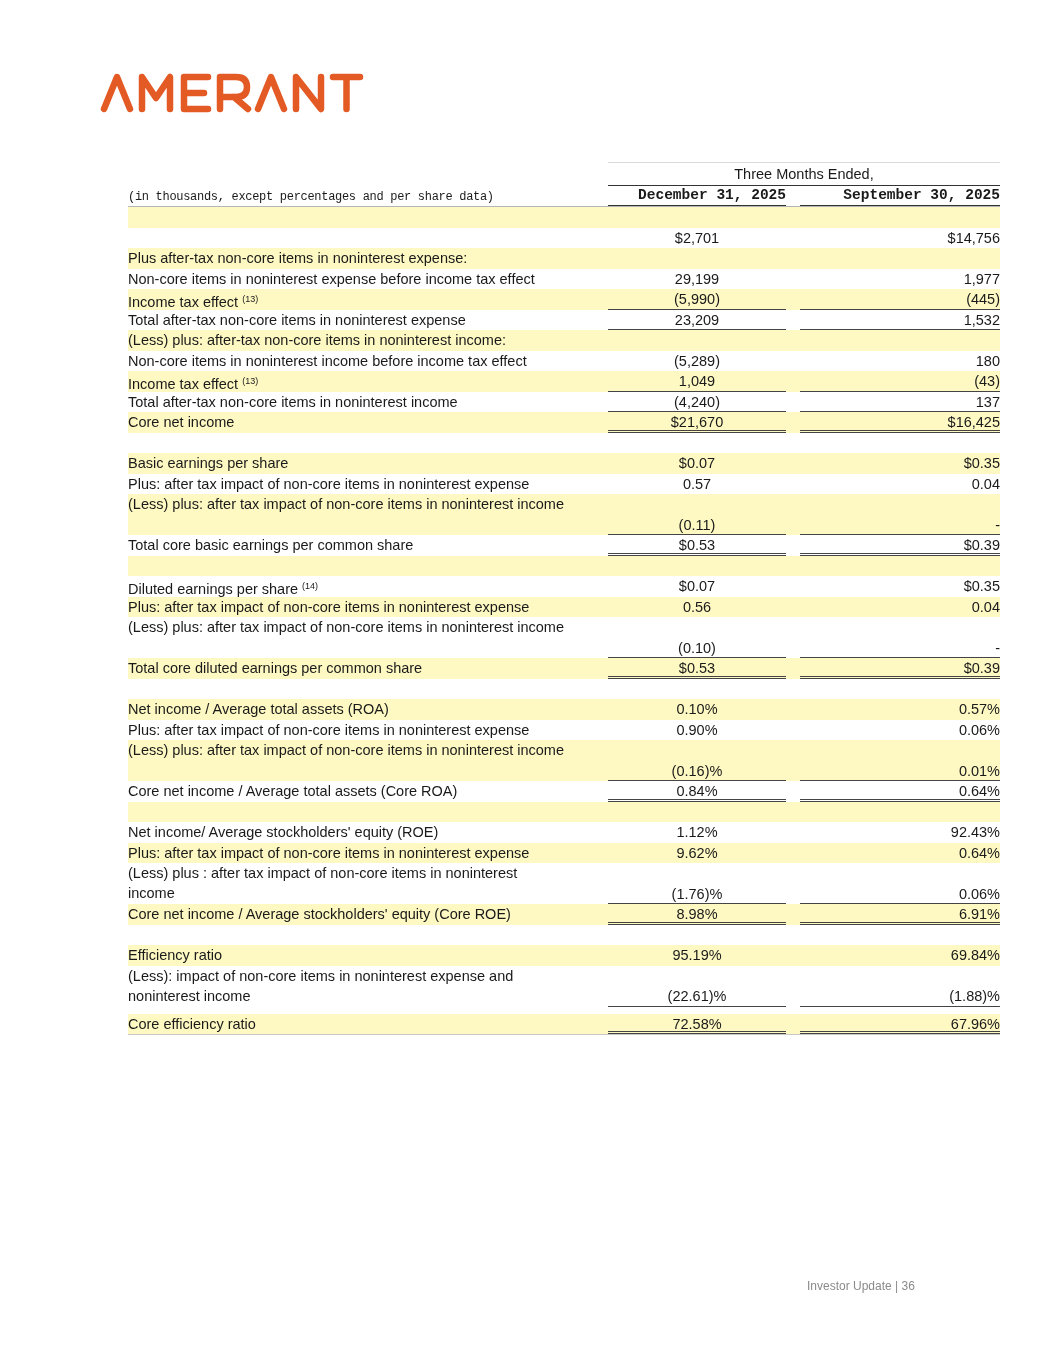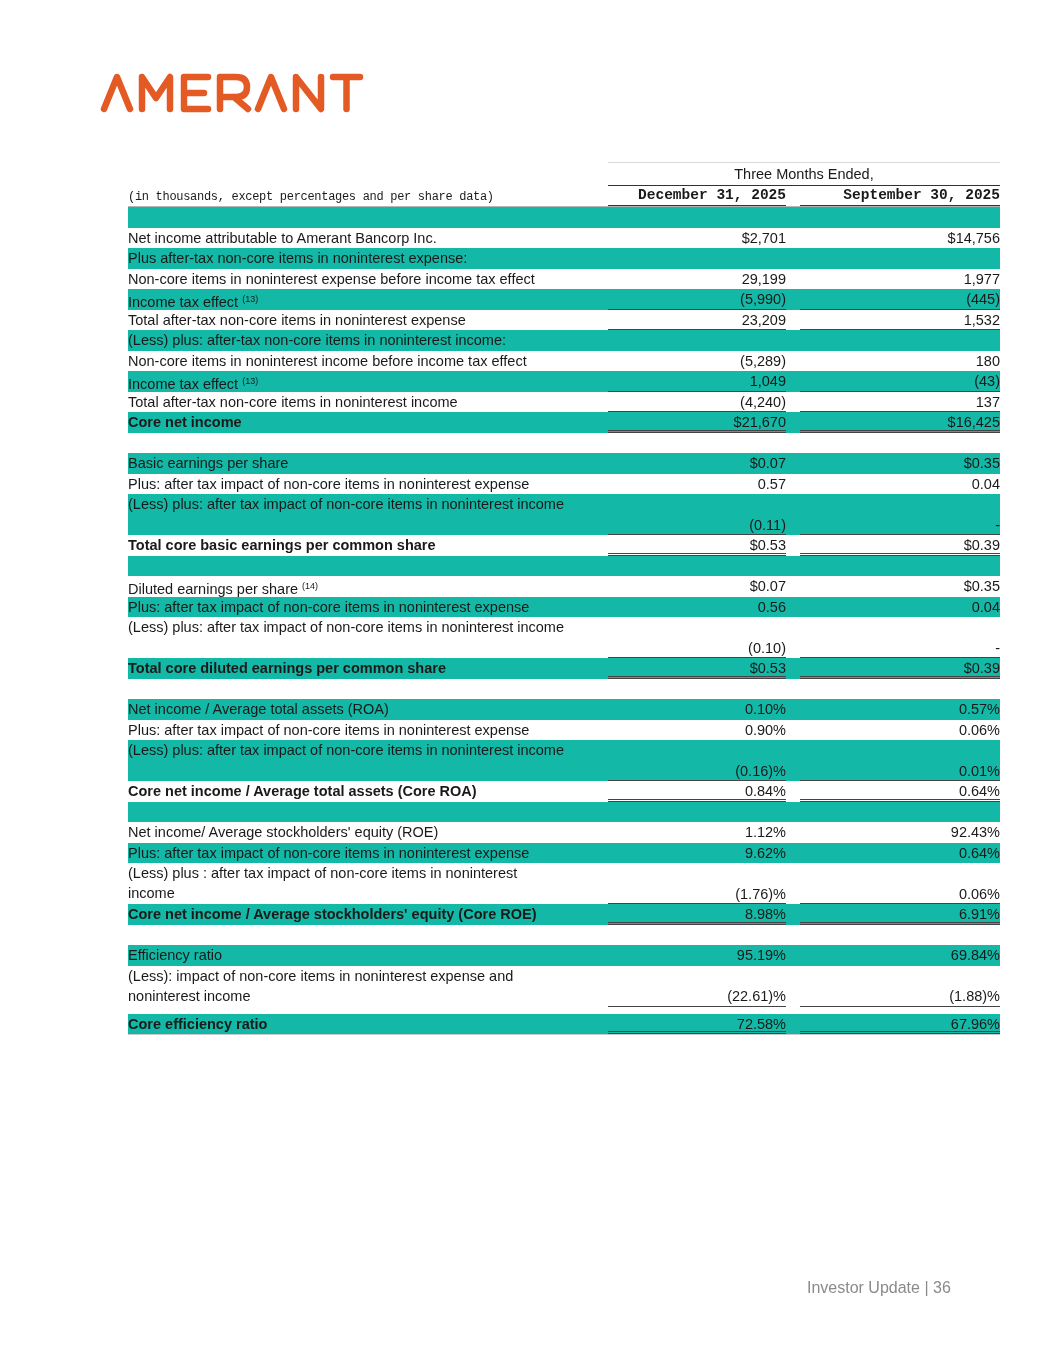--- a/index.html
+++ b/index.html
@@ -9,31 +9,31 @@
   .tbl { position: absolute; left: 128px; top: 162px; width: 872px; }
   .hdr-top { position: absolute; left: 480px; top: 0; width: 392px; height: 22px; border-top: 1px solid #d9d9d9; border-bottom: 1px solid #333; font-weight: normal; font-size: 14.5px; text-align: center; line-height: 22px; }
   .hdr-row { position: absolute; left: 0; top: 23px; width: 872px; height: 21px; border-bottom: 1px solid #b5b5b5; font-family: Liberation Mono, monospace; }
   .hdr-note { position: absolute; left: 0; bottom: 0; font-size: 12px; letter-spacing: -0.3px; line-height: 18px; }
   .hdr-col { position: absolute; top: 0; height: 20px; font-weight: bold; font-size: 14.5px; text-align: right; line-height: 20px; border-bottom: 1px solid #333; }
   .c1 { left: 480px; width: 178px; }
   .c2 { left: 672px; width: 200px; }
   .rows { position: absolute; left: 0; top: 45px; width: 872px; }
   .row { position: relative; width: 872px; height: 20.5px; font-size: 14.5px; line-height: 20.5px; }
   .row.two { height: 41px; }
-  .row.shade { background: #14b8a6; }
+  .row.shade { background: #fef9c3; }
   .row .label { position: absolute; left: 0; top: 0; width: 440px; white-space: normal; line-height: 20px; }
-  .row.bold .label { font-weight: bold; }
+  .row.bold .label { font-weight: normal; }
   .row .v { position: absolute; bottom: 0; height: 20.5px; text-align: right; white-space: nowrap; box-sizing: border-box; }
-  .row .v1 { left: 480px; width: 178px; }
+  .row .v1 { left: 480px; width: 178px; text-align: center; }
   .row .v2 { left: 672px; width: 200px; }
   .row.ul .v { border-bottom: 1px solid #444; }
   .row.dbl .v { border-bottom: 3px double #444; }
   .row.last { border-bottom: 1px solid #c8c8c8; margin-top: 7px; }
   sup { font-size: 9px; vertical-align: 5px; }
-  .footer { position: absolute; left: 807px; top: 1279px; font-size: 16px; color: #8a8a8a; }
+  .footer { position: absolute; left: 807px; top: 1279px; font-size: 12px; color: #8a8a8a; }
 </style>
 </head>
 <body>
 
 <div class="logo">
   <svg width="264" height="42" viewBox="0 0 264 42">
     <g fill="none" stroke="#e35a24" stroke-width="6.5" stroke-linecap="round" stroke-linejoin="round">
 
       <path d="M4 37 L17 5 L30 37"></path>
 
@@ -59,21 +59,20 @@
     <div class="hdr-col c1">December 31, 2025</div>
     <div class="hdr-col c2">September 30, 2025</div>
   </div>
   <div class="rows" id="rows">
       <div class="row shade">
         <div class="label"><span></span></div>
         <div class="v v1"></div>
         <div class="v v2"></div>
       </div>
       <div class="row">
-        <div class="label"><span>Net income attributable to Amerant Bancorp Inc.</span></div>
         <div class="v v1">$2,701</div>
         <div class="v v2">$14,756</div>
       </div>
       <div class="row shade">
         <div class="label"><span>Plus after-tax non-core items in noninterest expense:</span></div>
         <div class="v v1"></div>
         <div class="v v2"></div>
       </div>
       <div class="row">
         <div class="label"><span>Non-core items in noninterest expense before income tax effect</span></div>

